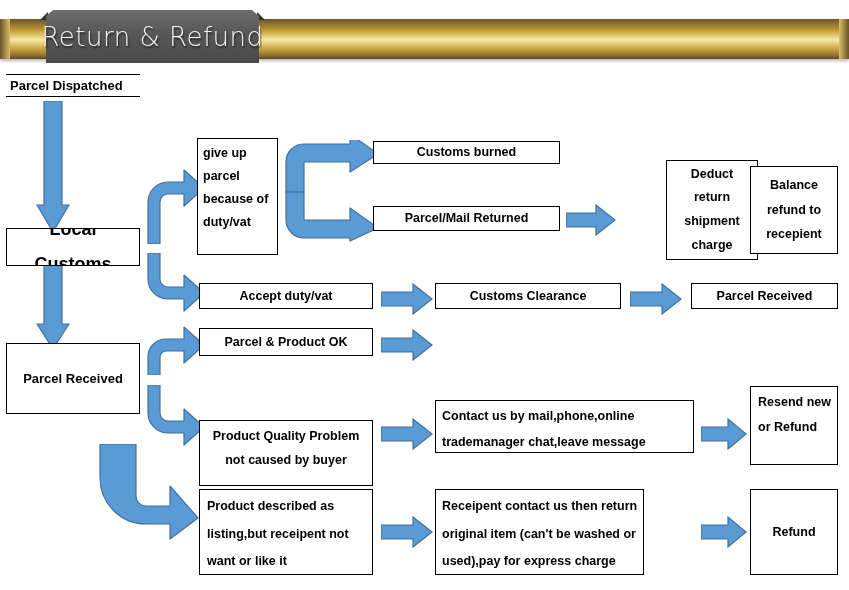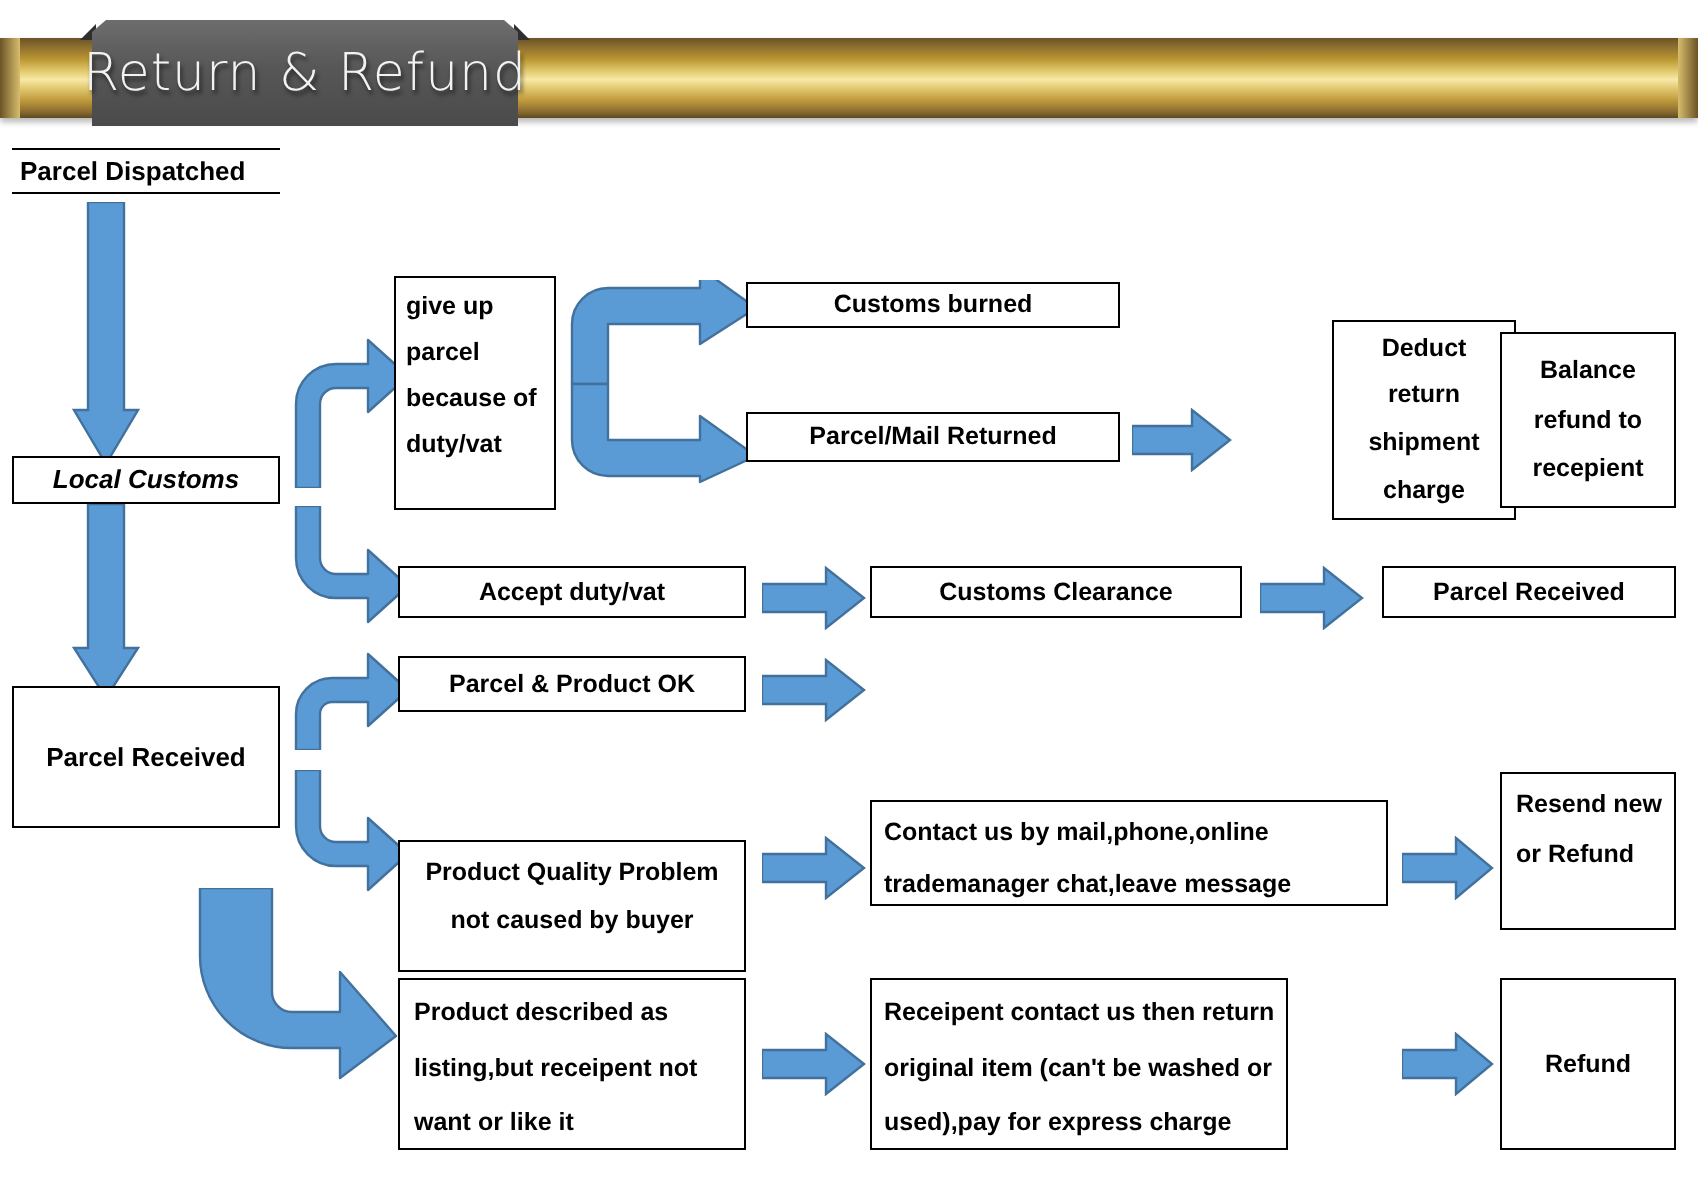--- a/index.html
+++ b/index.html
@@ -251,21 +251,21 @@
   </div>
 
   <div class="arrow" style="left:701px; top:516px;">
     <svg width="46" height="32" viewBox="0 0 46 32">
       <polygon points="0,9 27,9 27,1 45,16 27,31 27,23 0,23" fill="#5B9BD5" stroke="#41719C" stroke-width="1.2"></polygon>
     </svg>
   </div>
 
   <div class="node open-sides" style="left:6px; top:74px; width:134px; height:23px; font-size:13px;">Parcel Dispatched</div>
 
-  <div class="node" style="left:6px; top:228px; width:134px; height:24px; font-size:13px;font-style:italic;">Local Customs</div>
+  <div class="node" style="left:6px; top:228px; width:134px; height:38px; font-size:18px;">Local Customs</div>
 
   <div class="node" style="left:6px; top:343px; width:134px; height:71px; font-size:13px;">Parcel Received</div>
 
   <div class="node left-align top-align" style="left:197px; top:138px; width:81px; height:117px; line-height:1.85; font-size:12.5px;">give up parcel because of duty/vat</div>
 
   <div class="node" style="left:373px; top:141px; width:187px; height:23px;">Customs burned</div>
 
   <div class="node" style="left:373px; top:206px; width:187px; height:25px;">Parcel/Mail Returned</div>
 
   <div class="node" style="left:618px; top:160px; width:92px; height:100px; line-height:1.9;margin-left:48px;">Deduct return shipment charge</div>

